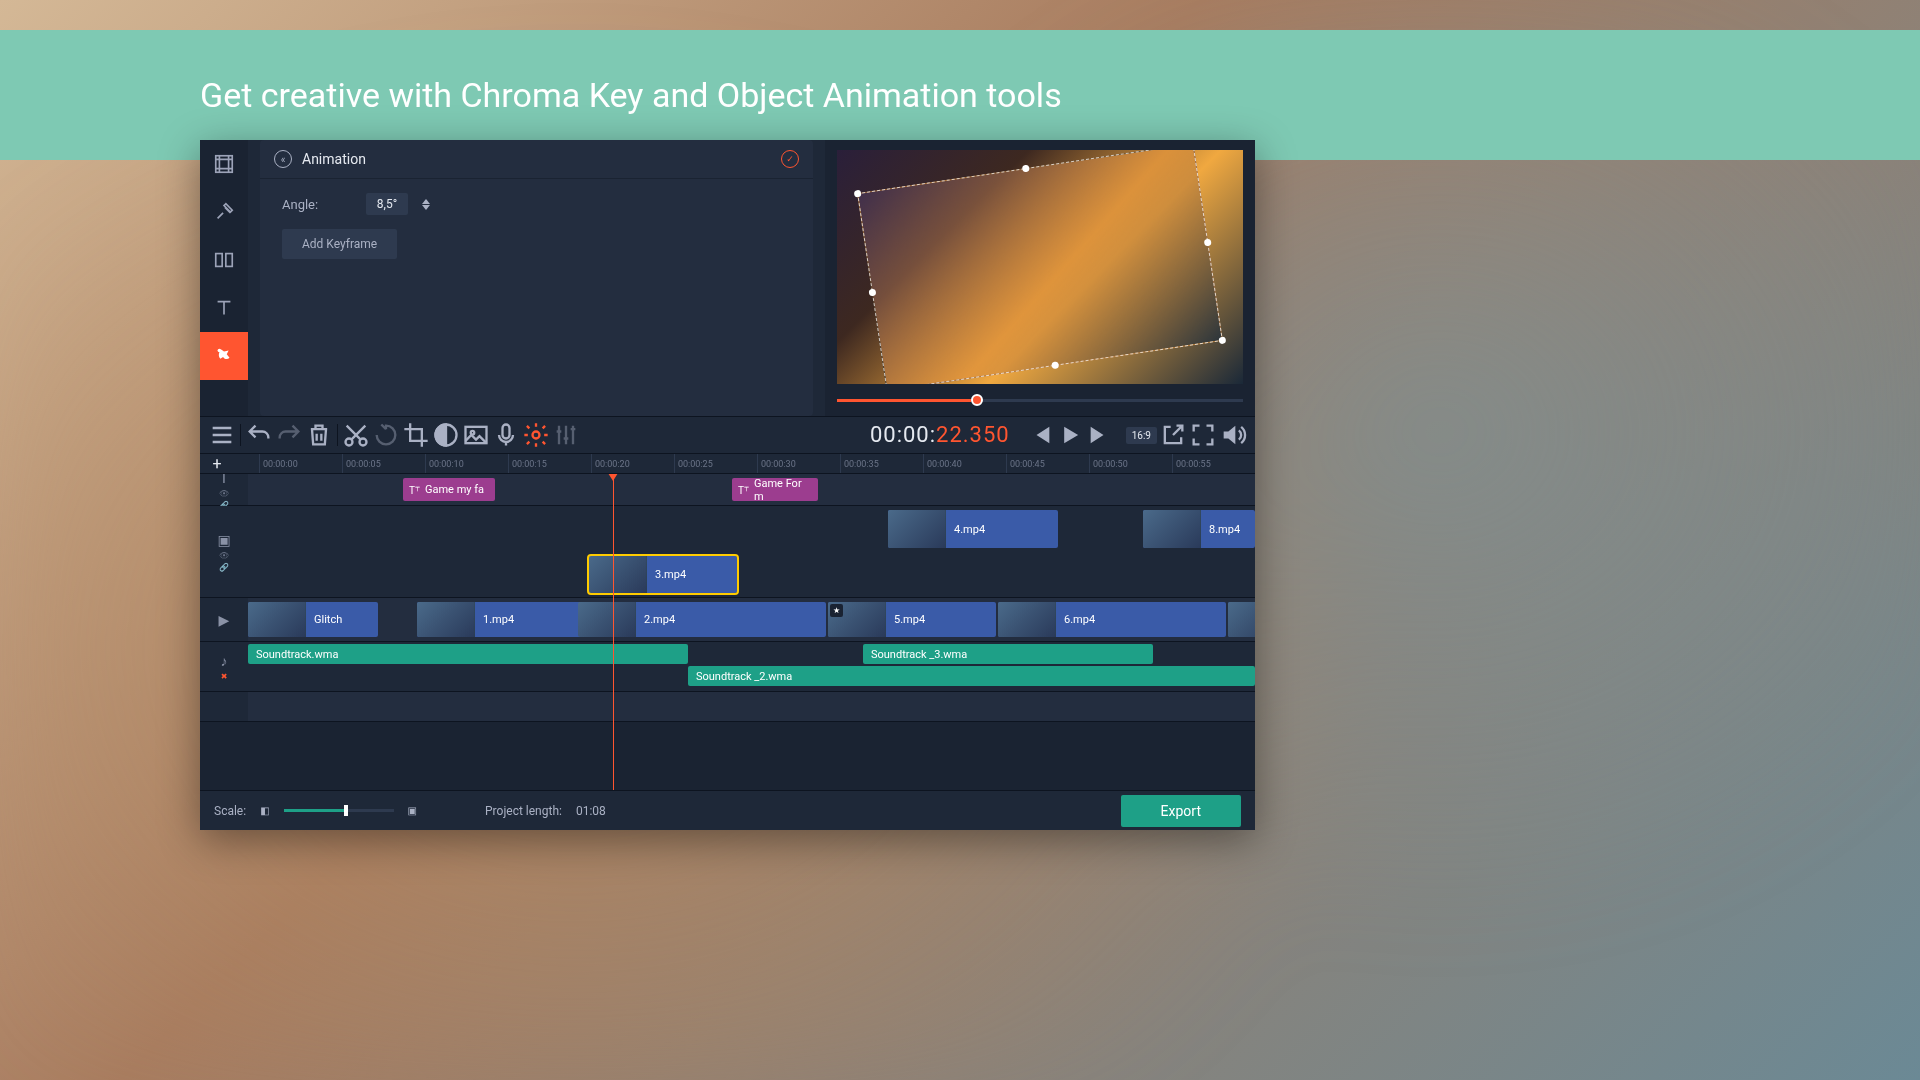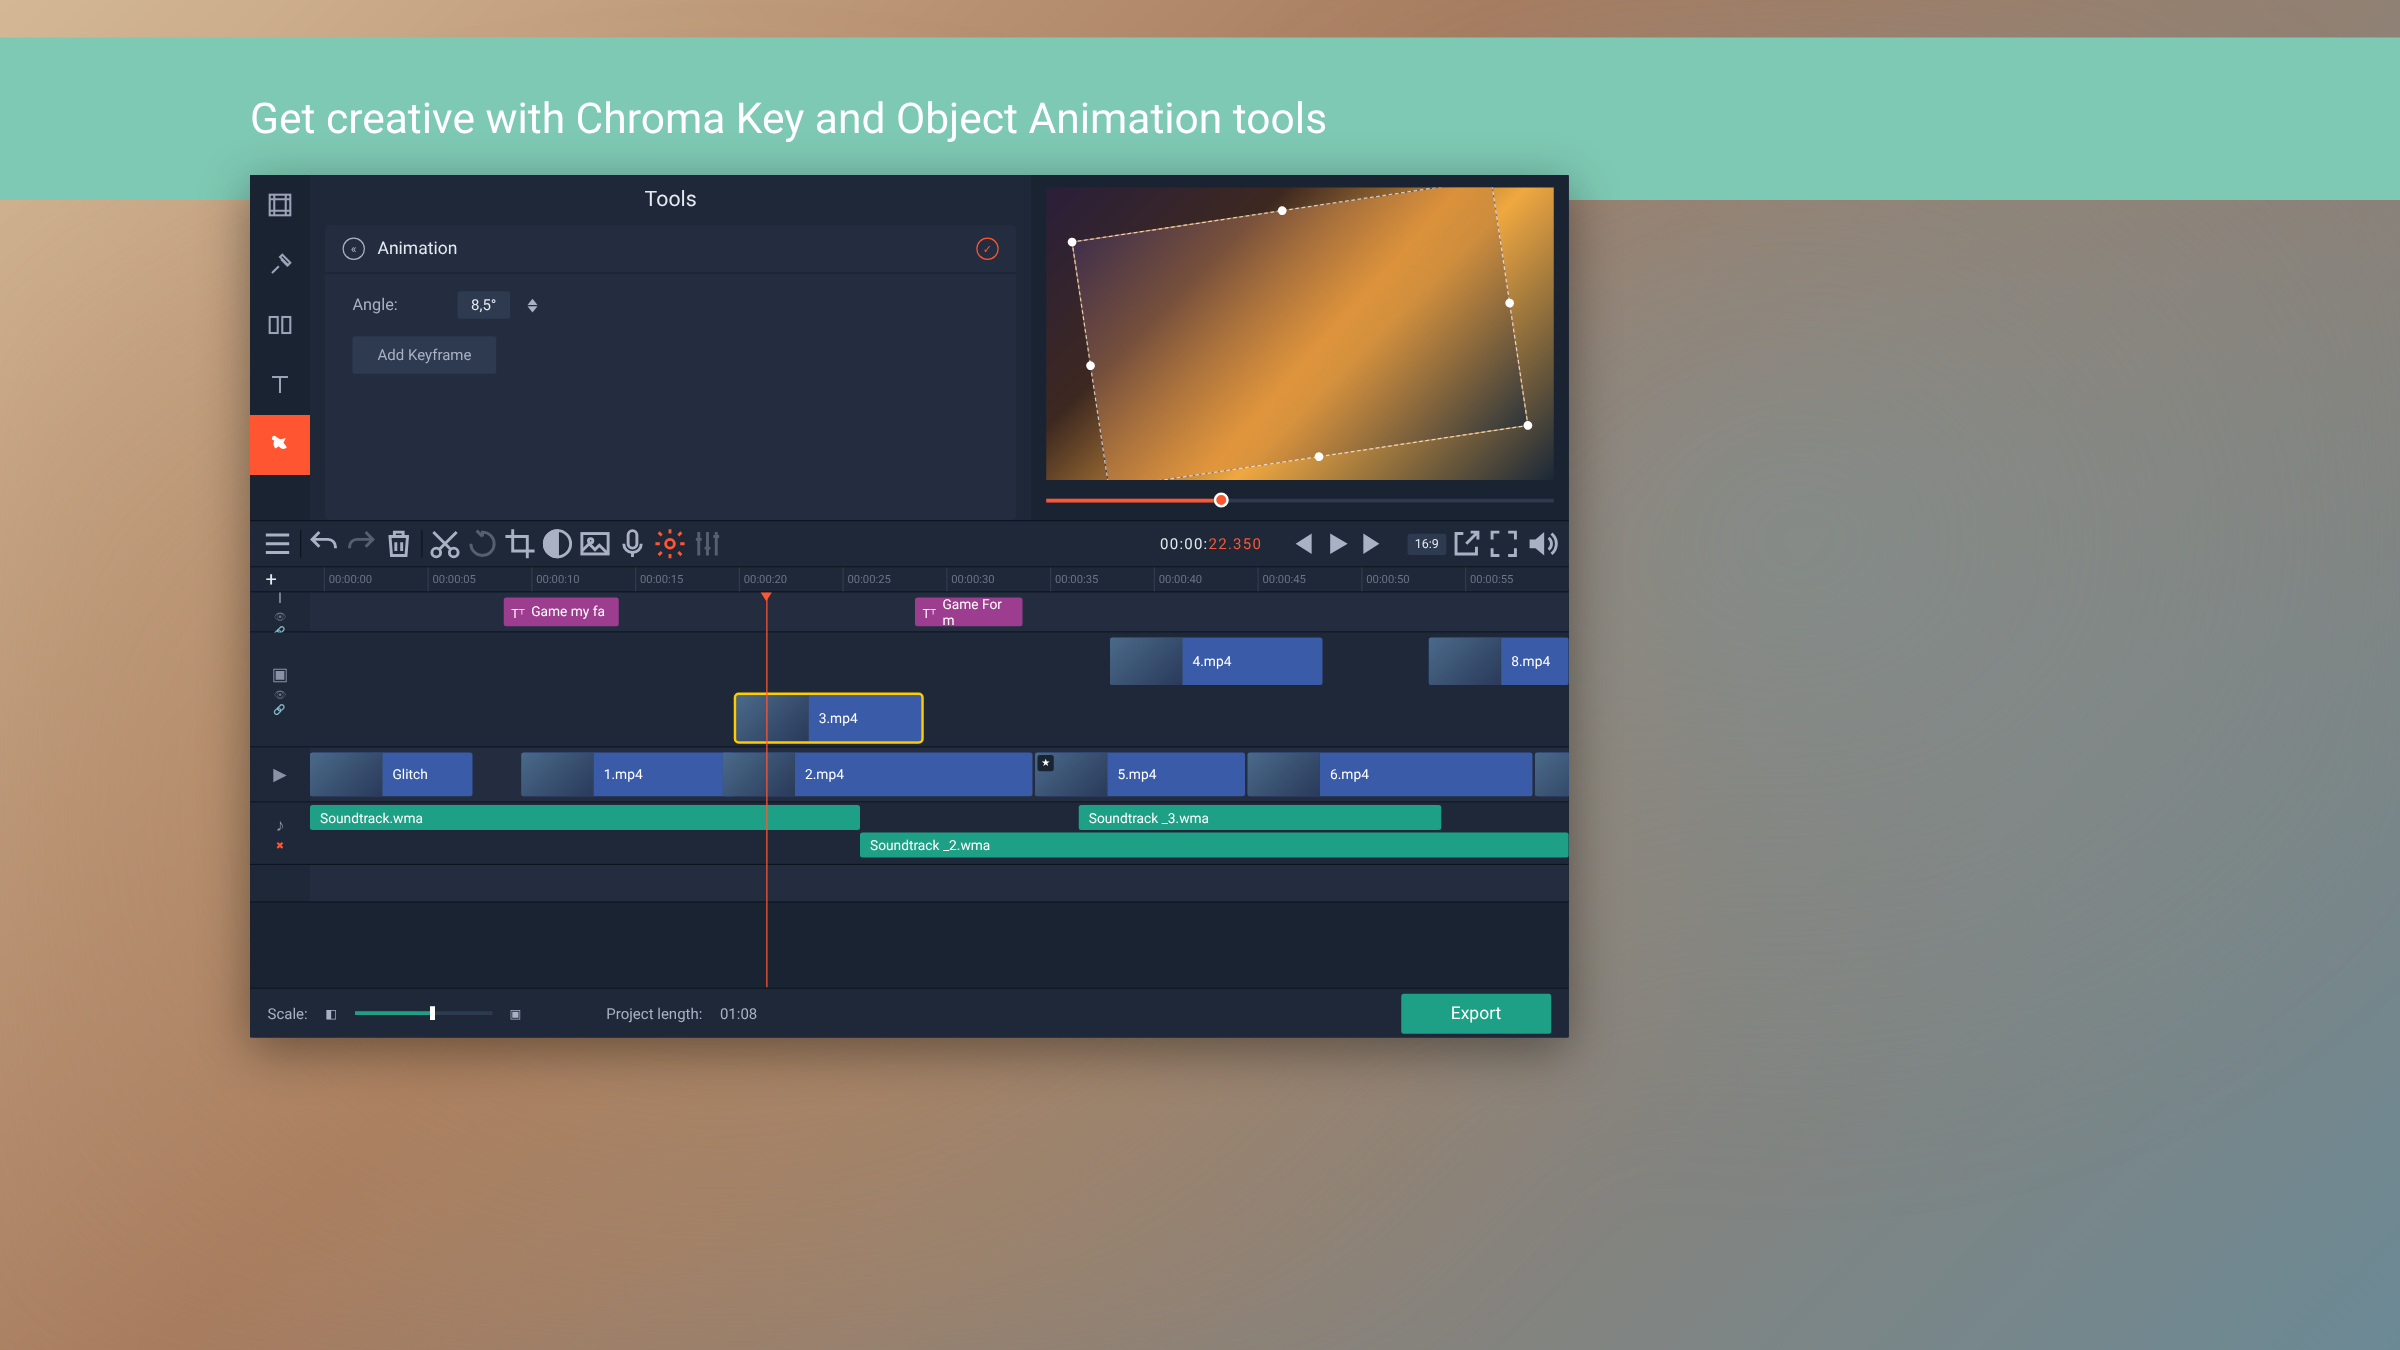--- a/index.html
+++ b/index.html
@@ -46,21 +46,21 @@
 .preview-scrub-track { flex: 1; height: 3px; background: #2e3a4f; position: relative; }
 .preview-scrub-fill { height: 100%; width: 33%; background: #ff5530; }
 .preview-scrub-thumb { position: absolute; left: 33%; top: -5px; width: 12px; height: 12px; background: #ff5530; border-radius: 50%; border: 2px solid #fff; }
 
 
 .toolbar-row { height: 38px; background: #1e2838; display: flex; align-items: center; padding: 0 8px; gap: 2px; border-top: 1px solid #0d1420; border-bottom: 1px solid #0d1420; }
 .toolbar-row .tbtn { width: 28px; height: 28px; display: flex; align-items: center; justify-content: center; color: #aab1c4; cursor: pointer; border-radius: 2px; }
 .toolbar-row .tbtn.active { color: #ff5530; }
 .toolbar-row .sep { width: 1px; height: 22px; background: #0d1420; margin: 0 2px; }
 .toolbar-row .spacer { flex: 1; }
-.timecode { font-family: 'Courier New', monospace; font-size: 12px; letter-spacing: 1px; }
+.timecode { font-family: 'Courier New', monospace; font-size: 22px; letter-spacing: 1px; }
 .timecode .tc1 { color: #e5e9f0; }
 .timecode .tc2 { color: #ff5530; }
 .aspect-box { background: #2e3a4f; color: #e5e9f0; font-size: 10px; padding: 3px 6px; border-radius: 2px; cursor: pointer; }
 
 
 .ruler-row { height: 20px; background: #1e2838; display: flex; font-size: 9px; color: #6b7488; border-bottom: 1px solid #0d1420; }
 .ruler-head { width: 48px; display: flex; align-items: center; justify-content: center; color: #e5e9f0; font-size: 16px; cursor: pointer; }
 .ruler-ticks { flex: 1; position: relative; display: flex; margin-left: 25px; }
 .tick { width: 83px; padding-left: 3px; border-left: 1px solid #2e3a4f; line-height: 20px; }
 
@@ -130,21 +130,20 @@
         </div>
       <div class="tab-btn active">
           <svg viewBox="0 0 24 24" fill="currentColor">
             <circle cx="7" cy="6" r="2"></circle>
             <path d="M7 8c-1 2-1 5 1 7l3-2c2 3 5 3 7 1l-3-4 2-4-5 1-3-2-2 3z"></path>
           </svg>
         </div>
     </div>
 
     <div class="tools-panel">
-      <div class="tools-title">Tools</div>
       <div class="panel-body">
         <div class="panel-head">
           <div class="back-arrow">«</div>
           <div class="title">Animation</div>
           <div class="apply-btn">✓</div>
         </div>
         <div class="panel-content">
           <div class="row">
             <label>Angle:</label>
             <div class="val-box">8,5°</div>

